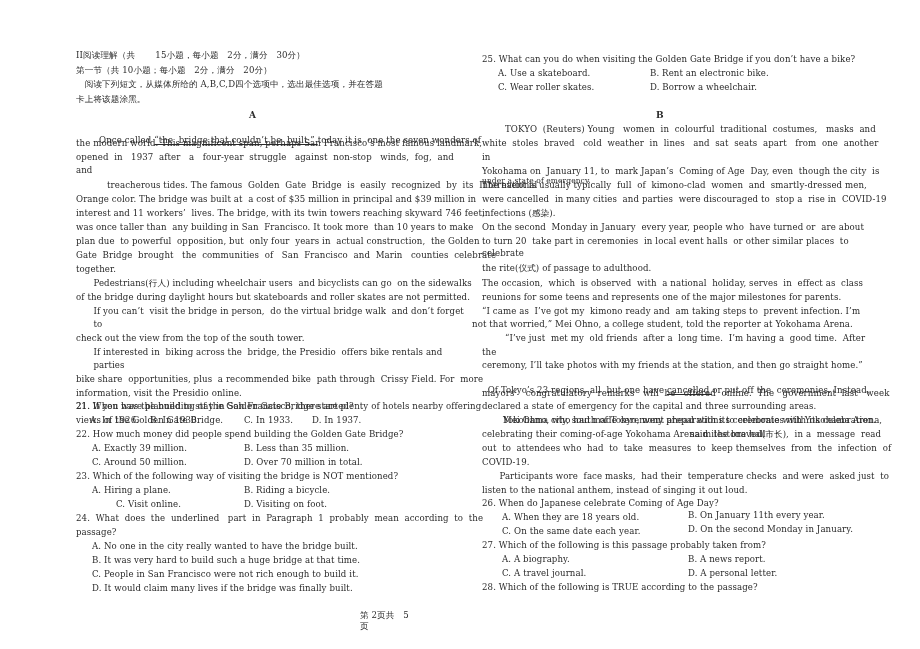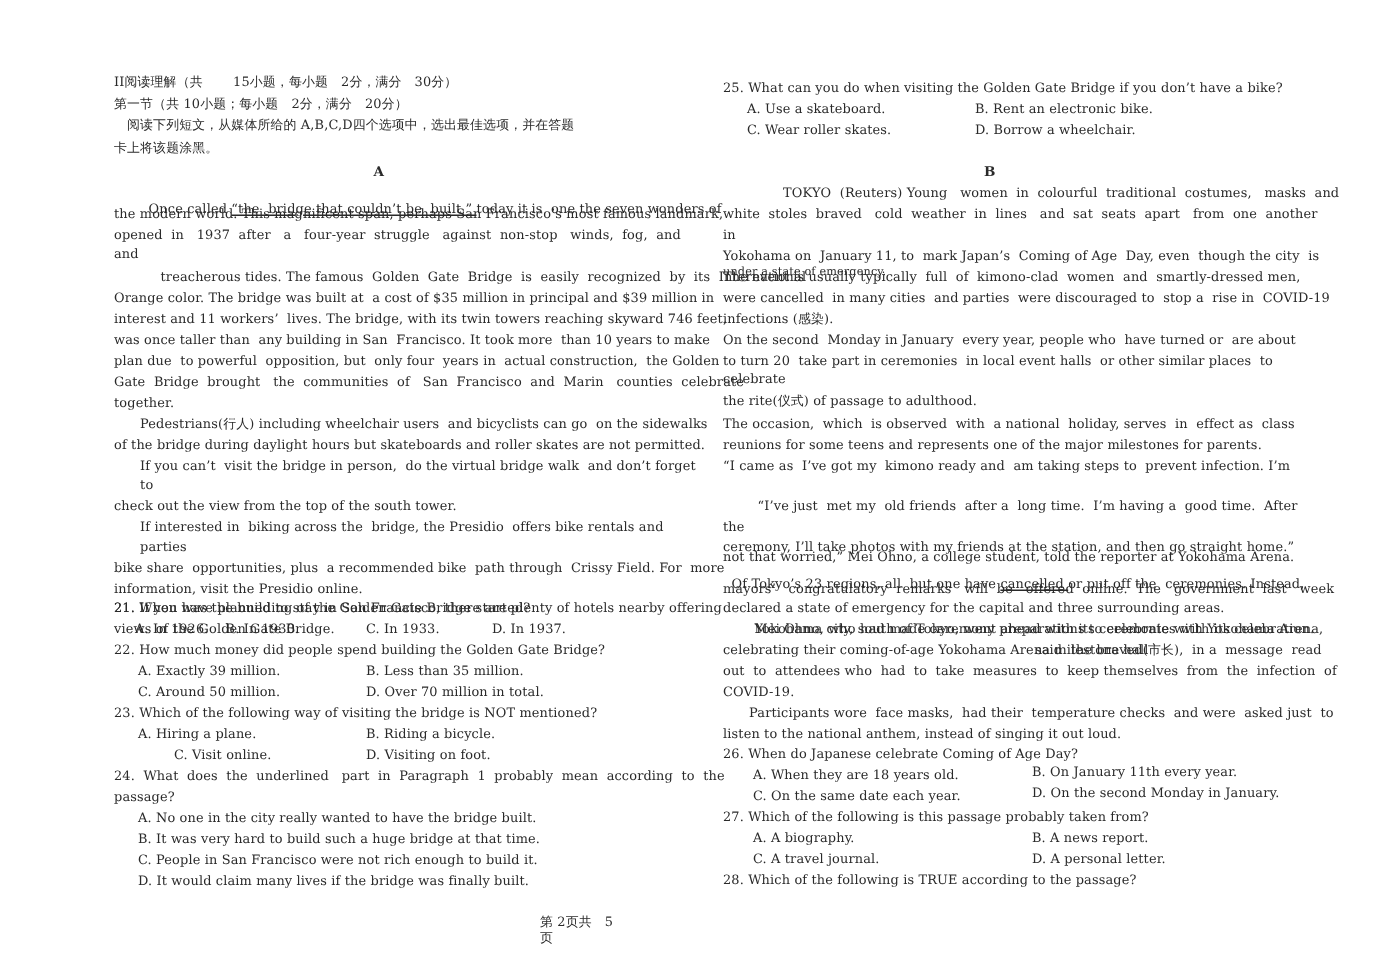--- a/index.html
+++ b/index.html
@@ -8,21 +8,21 @@
   .ln { position:absolute; white-space:pre; font-size:8.6px; line-height:11px; letter-spacing:0.1px; }
   .u  { text-decoration: underline; }
   .ctr { font-weight:bold; font-size:9px; }
 </style>
 </head>
 <body>
 
 <div class="ln" style="left:76px;top:50px;">II阅读理解（共　　 15小题，每小题　2分，满分　30分）</div>
 <div class="ln" style="left:76px;top:65px;">第一节（共 10小题；每小题　2分，满分　20分）</div>
 <div class="ln" style="left:76px;top:79px;">　阅读下列短文，从媒体所给的 A,B,C,D四个选项中，选出最佳选项，并在答题</div>
-<div class="ln" style="left:76px;top:94px;">卡上将该题涂黑。</div>
+<div class="ln" style="left:76px;top:94px;font-family:Liberation Serif, serif;">卡上将该题涂黑。</div>
 <div class="ln ctr" style="left:249px;top:110px;">A</div>
 
 <div class="ln" style="left:76px;top:124px;">
   <span>　　Once called </span><span class="u">“the  bridge that couldn’t be  built,” </span><span>today it is  one the seven wonders of</span>
 </div>
 <div class="ln" style="left:76px;top:138px;">the modern world. This magnificent span, perhaps San Francisco’s most famous landmark,</div>
 <div class="ln" style="left:76px;top:152px;">opened  in   1937  after   a   four-year  struggle   against  non-stop   winds,  fog,  and</div>
 <div class="ln" style="left:76px;top:165px;">and</div>
 <div class="ln" style="left:76px;top:180px;margin-left:31px;">treacherous tides. The famous  Golden  Gate  Bridge  is  easily  recognized  by  its  International</div>
 <div class="ln" style="left:76px;top:194px;">Orange color. The bridge was built at  a cost of $35 million in principal and $39 million in</div>
@@ -39,21 +39,21 @@
 <div class="ln" style="left:76px;top:347px;">　　If interested in  biking across the  bridge, the Presidio  offers bike rentals and</div>
 <div class="ln" style="left:76px;top:360px;">　　parties</div>
 <div class="ln" style="left:76px;top:374px;">bike share  opportunities, plus  a recommended bike  path through  Crissy Field. For  more</div>
 <div class="ln" style="left:76px;top:388px;">information, visit the Presidio online.</div>
 
 <div class="ln" style="left:76px;top:401px;">21. If you have planned to stay in San Francisco, there are plenty of hotels nearby offering</div>
 <div class="ln" style="left:76px;top:401px;">21. When was the building of the Golden Gate Bridge started?</div>
 <div class="ln" style="left:76px;top:415px;">views of the Golden Gate Bridge.</div>
 <div class="ln" style="left:90px;top:415px;">A. In 1926.    B. In 1930.</div>
 <div class="ln" style="left:244px;top:415px;">C. In 1933.</div>
-<div class="ln" style="left:328px;top:415px;">D. In 1937.</div>
+<div class="ln" style="left:312px;top:415px;">D. In 1937.</div>
 
 <div class="ln" style="left:76px;top:429px;">22. How much money did people spend building the Golden Gate Bridge?</div>
 <div class="ln" style="left:92px;top:443px;">A. Exactly 39 million.</div>
 <div class="ln" style="left:244px;top:443px;">B. Less than 35 million.</div>
 <div class="ln" style="left:92px;top:457px;">C. Around 50 million.</div>
 <div class="ln" style="left:244px;top:457px;">D. Over 70 million in total.</div>
 
 <div class="ln" style="left:76px;top:471px;">23. Which of the following way of visiting the bridge is NOT mentioned?</div>
 <div class="ln" style="left:92px;top:485px;">A. Hiring a plane.</div>
 <div class="ln" style="left:244px;top:485px;">B. Riding a bicycle.</div>
@@ -67,36 +67,36 @@
 <div class="ln" style="left:92px;top:569px;">C. People in San Francisco were not rich enough to build it.</div>
 <div class="ln" style="left:92px;top:583px;">D. It would claim many lives if the bridge was finally built.</div>
 
 <div class="ln" style="left:482px;top:54px;">25. What can you do when visiting the Golden Gate Bridge if you don’t have a bike?</div>
 <div class="ln" style="left:498px;top:68px;">A. Use a skateboard.</div>
 <div class="ln" style="left:650px;top:68px;">B. Rent an electronic bike.</div>
 <div class="ln" style="left:498px;top:82px;">C. Wear roller skates.</div>
 <div class="ln" style="left:650px;top:82px;">D. Borrow a wheelchair.</div>
 <div class="ln ctr" style="left:656px;top:110px;">B</div>
 
-<div class="ln" style="left:505px;top:124px;margin-left:17px;">TOKYO  (Reuters) Young   women  in  colourful  traditional  costumes,   masks  and</div>
+<div class="ln" style="left:505px;top:124px;">TOKYO  (Reuters) Young   women  in  colourful  traditional  costumes,   masks  and</div>
 <div class="ln" style="left:482px;top:138px;">white  stoles  braved   cold  weather  in  lines   and  sat  seats  apart   from  one  another</div>
 <div class="ln" style="left:482px;top:152px;">in</div>
 <div class="ln" style="left:482px;top:166px;">Yokohama on  January 11, to  mark Japan’s  Coming of Age  Day, even  though the city  is</div>
 <div class="ln" style="left:482px;top:175px;font-size:7.5px;">under a state of emergency.</div>
 <div class="ln" style="left:482px;top:180px;">The event is usually typically  full  of  kimono-clad  women  and  smartly-dressed men,</div>
 <div class="ln" style="left:482px;top:194px;">were cancelled  in many cities  and parties  were discouraged to  stop a  rise in  COVID-19</div>
 <div class="ln" style="left:482px;top:208px;">infections (感染).</div>
 <div class="ln" style="left:482px;top:222px;">On the second  Monday in January  every year, people who  have turned or  are about</div>
 <div class="ln" style="left:482px;top:236px;">to turn 20  take part in ceremonies  in local event halls  or other similar places  to</div>
 <div class="ln" style="left:482px;top:248px;">celebrate</div>
 <div class="ln" style="left:482px;top:263px;">the rite(仪式) of passage to adulthood.</div>
 <div class="ln" style="left:482px;top:278px;">The occasion,  which  is observed  with  a national  holiday, serves  in  effect as  class</div>
 <div class="ln" style="left:482px;top:292px;">reunions for some teens and represents one of the major milestones for parents.</div>
 <div class="ln" style="left:482px;top:306px;">“I came as  I’ve got my  kimono ready and  am taking steps to  prevent infection. I’m</div>
-<div class="ln" style="left:482px;top:319px;margin-top:48px;">not that worried,” Mei Ohno, a college student, told the reporter at Yokohama Arena.</div>
+<div class="ln" style="left:472px;top:319px;">not that worried,” Mei Ohno, a college student, told the reporter at Yokohama Arena.</div>
 <div class="ln" style="left:505px;top:333px;">“I’ve just  met my  old friends  after a  long time.  I’m having a  good time.  After</div>
 <div class="ln" style="left:482px;top:347px;">the</div>
 <div class="ln" style="left:482px;top:360px;">ceremony, I’ll take photos with my friends at the station, and then go straight home.”</div>
 <div class="ln" style="left:482px;top:374px;">
   <span>Of Tokyo’s 23 regions, all  but one have </span><span class="u">cancelled </span><span>or put off the  ceremonies. Instead,</span>
 </div>
 <div class="ln" style="left:482px;top:388px;">mayors’   congratulatory  remarks   will  be   offered  online.  The   government  last   week</div>
 <div class="ln" style="left:482px;top:401px;">declared a state of emergency for the capital and three surrounding areas.</div>
 <div class="ln" style="left:503px;top:415px;">Yokohama city, south of Tokyo, went ahead with its ceremonies with its celebration.</div>
 <div class="ln" style="left:503px;top:415px;">Mei Ohno, who had made ceremony preparations to celebrate with Yokohama Arena,</div>

